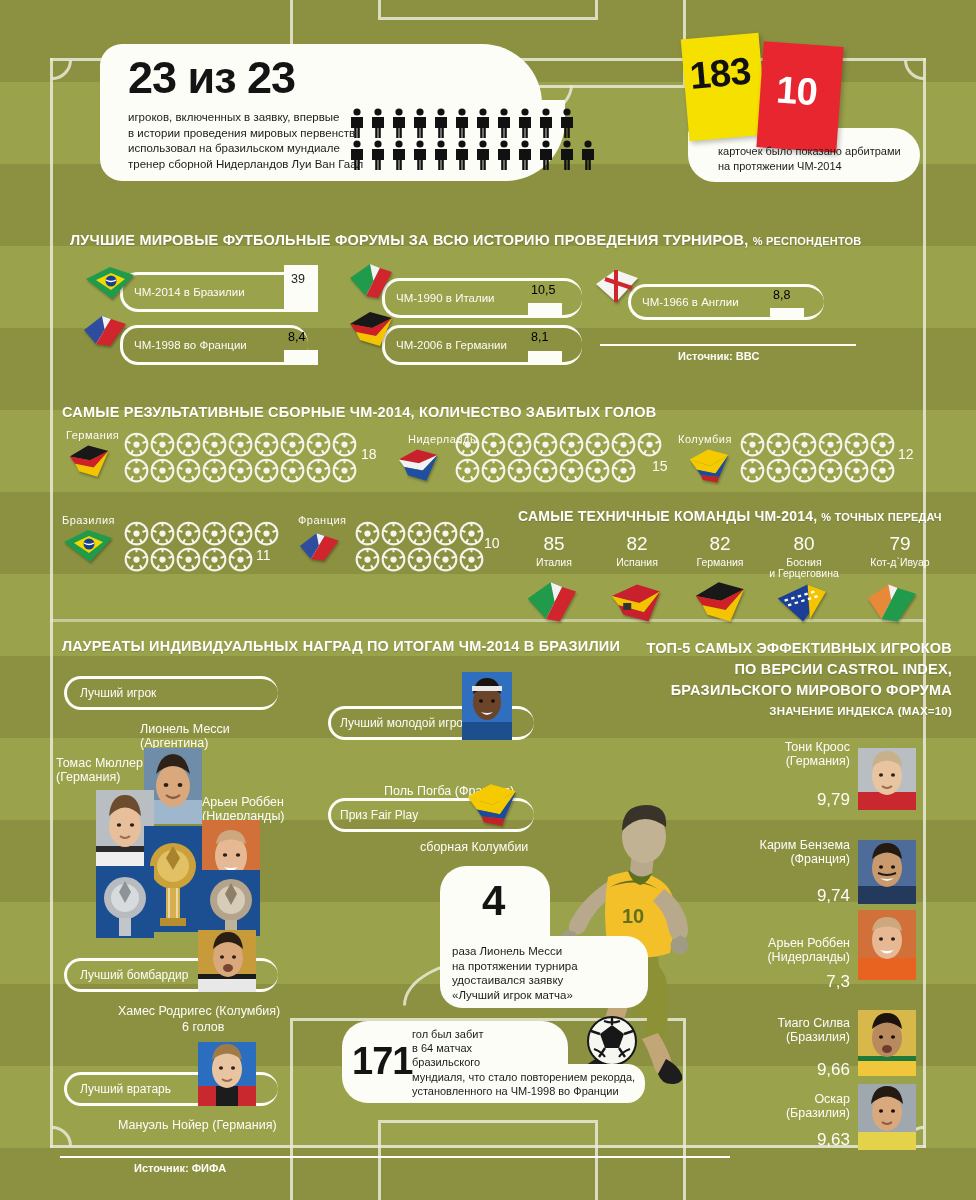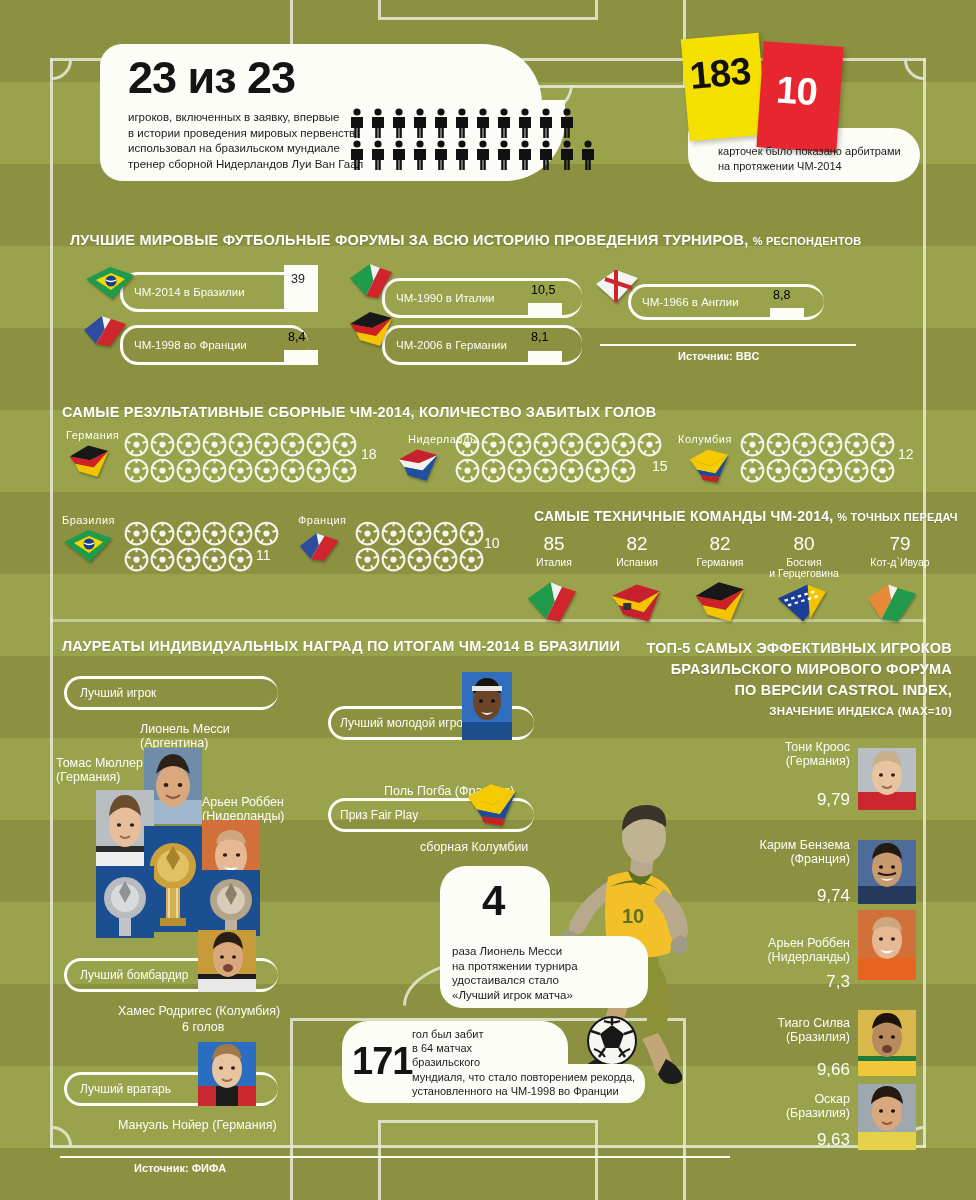--- a/index.html
+++ b/index.html
@@ -718,21 +718,21 @@
           <path d="M12,1.6 L12,5 M2.2,9 L6.2,10.6 M21.8,9 L17.8,10.6 M6.8,21.4 L8.6,17.4 M17.2,21.4 L15.4,17.4" stroke="#f4f4ea" stroke-width="2" fill="none"></path>
         </svg></span>
       <span><svg width="25" height="25" viewBox="0 0 24 24">
           <circle cx="12" cy="12" r="10.4" fill="none" stroke="#f4f4ea" stroke-width="2"></circle>
           <circle cx="12" cy="12" r="3" fill="#f4f4ea"></circle>
           <path d="M12,1.6 L12,5 M2.2,9 L6.2,10.6 M21.8,9 L17.8,10.6 M6.8,21.4 L8.6,17.4 M17.2,21.4 L15.4,17.4" stroke="#f4f4ea" stroke-width="2" fill="none"></path>
         </svg></span>
     </div>
   <div class="goalnum" style="left:484px; top:535px;">10</div>
 
-  <div class="sec-title" style="left:518px; top:508px; font-size:14px;margin-left:16px;">
+  <div class="sec-title" style="left:518px; top:508px; font-size:14px;">
     <span>САМЫЕ ТЕХНИЧНЫЕ КОМАНДЫ ЧМ-2014,</span>
     <span class="sub">% ТОЧНЫХ ПЕРЕДАЧ</span>
   </div>
 
   <div class="tech-col" style="left:508px; top:534px; width:92px;">
     <div class="tech-val">85</div>
     <div class="tech-name">Италия</div>
   </div>
   <div class="flag" style="left:522px; top:580px;">
     <svg width="62" height="46" viewBox="0 0 52 40">
@@ -975,39 +975,39 @@
       <path d="M8,34 q8,3 11,8 M44,34 q-8,3 -11,8 M18,6 q8,3 16,0" stroke="#171717" stroke-width="2" fill="none"></path>
     </svg>
   </div>
 
   <div class="callout" style="left:440px; top:866px; width:110px; height:128px; border-radius:26px 26px 26px 26px;"></div>
   <div class="callout" style="left:440px; top:936px; width:208px; height:72px; border-radius:0 22px 22px 22px;"></div>
   <div class="bignum" style="position:absolute; left:482px; top:879px; font-size:42px; line-height:44px;">4</div>
   <div class="cal-text" style="left:452px; top:944px; font-size:11.5px; line-height:14.5px;">
     <div>раза Лионель Месси</div>
     <div>на протяжении турнира</div>
-    <div>удостаивался стало</div>
+    <div>удостаивался заявку</div>
     <div>«Лучший игрок матча»</div>
   </div>
 
   <div class="callout" style="left:342px; top:1021px; width:226px; height:82px; border-radius:26px 26px 26px 26px;"></div>
   <div class="callout" style="left:470px; top:1064px; width:175px; height:39px; border-radius:0 18px 18px 0;"></div>
   <div class="bignum" style="position:absolute; left:352px; top:1041px; font-size:38px; line-height:40px;">171</div>
   <div class="cal-text" style="left:412px; top:1027px; font-size:11px; line-height:14.2px;">
     <div>гол был забит</div>
     <div>в 64 матчах</div>
     <div>бразильского</div>
     <div>мундиаля, что стало повторением рекорда,</div>
     <div>установленного на ЧМ-1998 во Франции</div>
   </div>
 
   <div class="sec-title" style="left:0; top:638px; width:952px; text-align:right; font-size:14.5px; white-space:normal; line-height:21px;">
     <div>ТОП-5 САМЫХ ЭФФЕКТИВНЫХ ИГРОКОВ</div>
+    <div>ПО ВЕРСИИ CASTROL INDEX,</div>
     <div>БРАЗИЛЬСКОГО МИРОВОГО ФОРУМА</div>
-    <div>ПО ВЕРСИИ CASTROL INDEX,</div>
     <div class="sub" style="font-size:11.5px;">ЗНАЧЕНИЕ ИНДЕКСА (MAX=10)</div>
   </div>
 
   <div class="castrol-name" style="left:690px; top:740px; width:160px;">Тони Кроос</div>
   <div class="castrol-name" style="left:690px; top:754px; width:160px;">(Германия)</div>
   <div class="castrol-val" style="left:690px; top:790px; width:160px;">9,79</div>
   <div class="photo" style="left:858px; top:748px; width:58px; height:62px;">
     <svg viewBox="0 0 58 62" preserveAspectRatio="none">
         <rect width="58" height="62" fill="#b8bec2"></rect>
         <rect y="44" width="58" height="18" fill="#c8282e"></rect>

